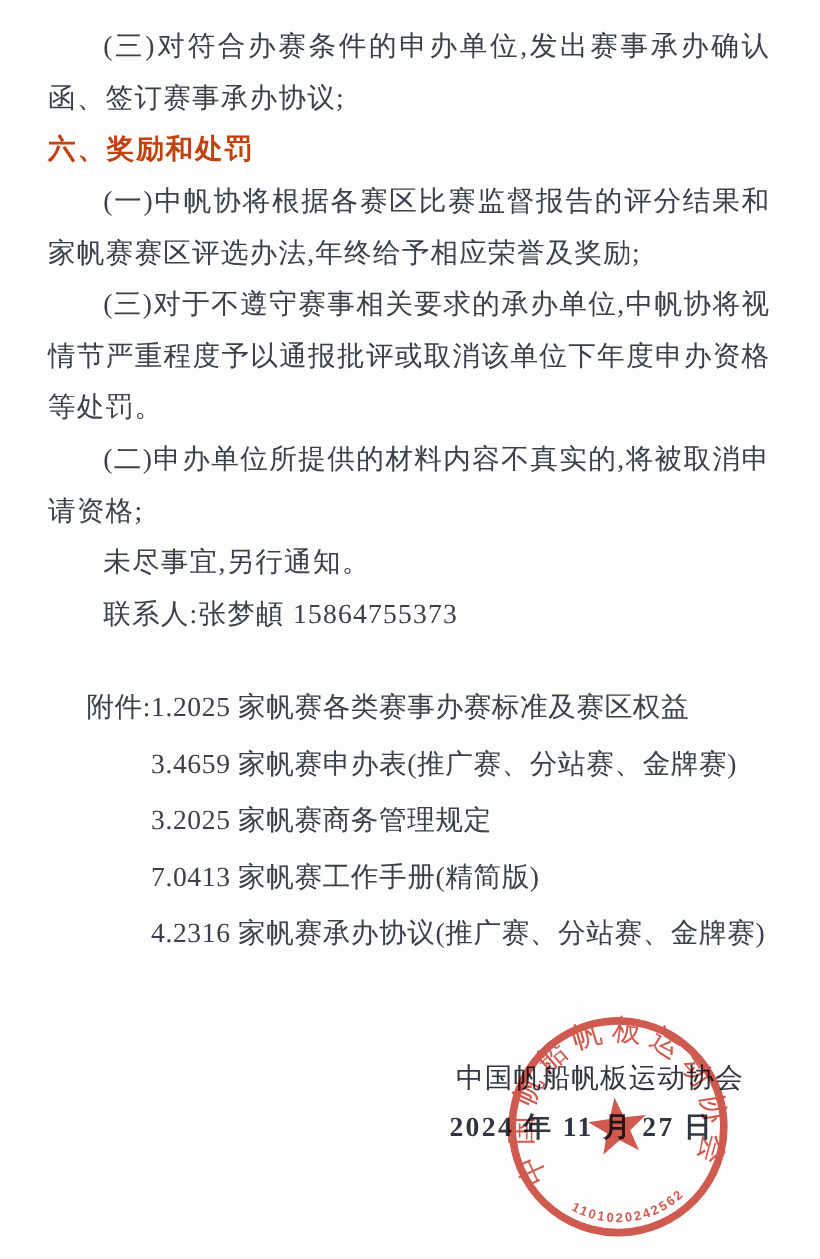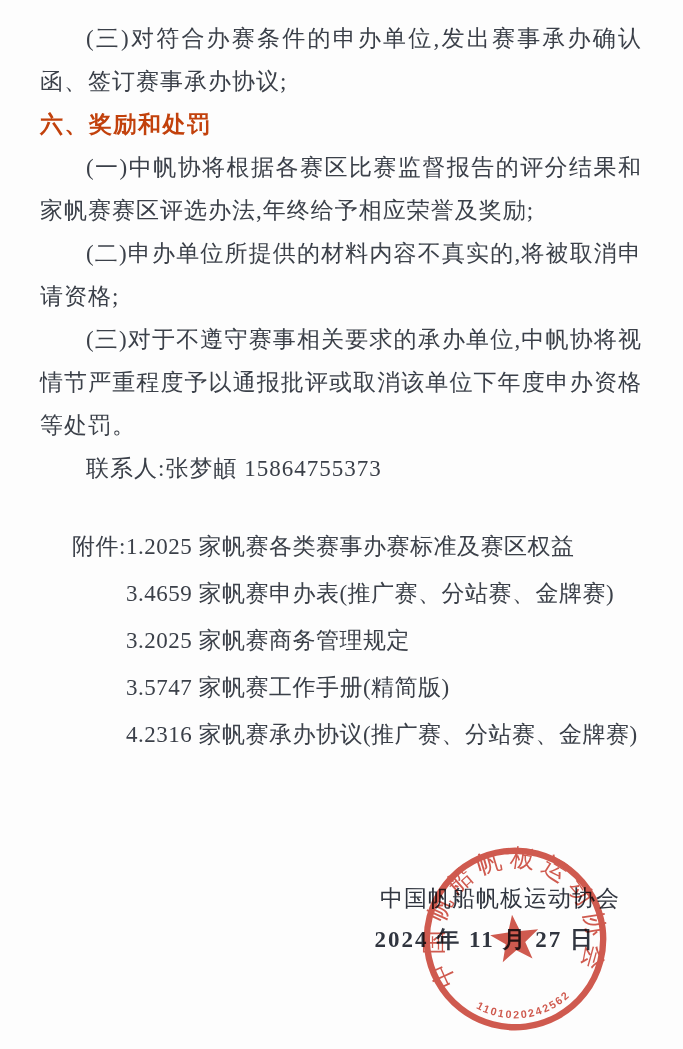--- a/index.html
+++ b/index.html
@@ -102,31 +102,32 @@
 </style>
 </head>
 <body>
 
 <div class="page">
 
   <div class="body-text">
     <p class="para">(三)对符合办赛条件的申办单位,发出赛事承办确认函、签订赛事承办协议;</p>
     <h2 class="heading">六、奖励和处罚</h2>
     <p class="para">(一)中帆协将根据各赛区比赛监督报告的评分结果和家帆赛赛区评选办法,年终给予相应荣誉及奖励;</p>
+    <p class="para">(三)对于不遵守赛事相关要求的承办单位,中帆协将视情节严重程度予以通报批评或取消该单位下年度申办资格等处罚。</p>
     <p class="para">(二)申办单位所提供的材料内容不真实的,将被取消申请资格;</p>
-    <p class="para">(三)对于不遵守赛事相关要求的承办单位,中帆协将视情节严重程度予以通报批评或取消该单位下年度申办资格等处罚。</p>
+    <p class="para">未尽事宜,另行通知。</p>
     <p class="para">联系人:张梦頔 15864755373</p>
 
     <div class="attachments">
       <span class="att-label">附件:</span>
       <div class="att-items">
         <div>1.2025 家帆赛各类赛事办赛标准及赛区权益</div>
         <div>3.4659 家帆赛申办表(推广赛、分站赛、金牌赛)</div>
         <div>3.2025 家帆赛商务管理规定</div>
-        <div>3.5747 家帆赛工作手册(精简版)</div>
+        <div>7.0413 家帆赛工作手册(精简版)</div>
         <div>4.2316 家帆赛承办协议(推广赛、分站赛、金牌赛)</div>
       </div>
     </div>
   </div>
 
   <div class="signature">
     <div class="sig-org">中国帆船帆板运动协会</div>
     <div class="sig-date">2024 年 11 月 27 日</div>
   </div>
 

